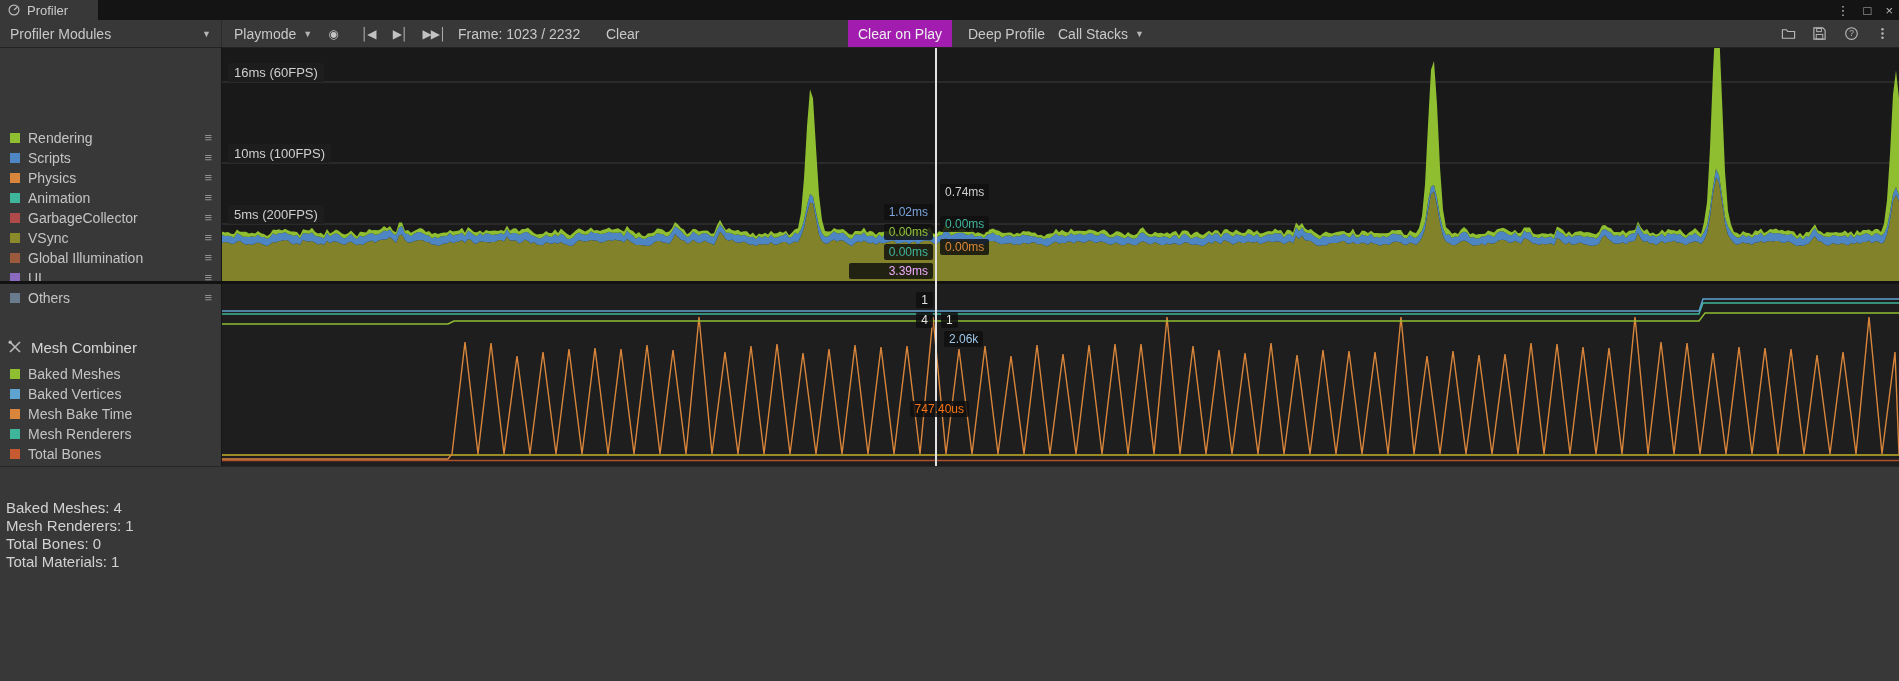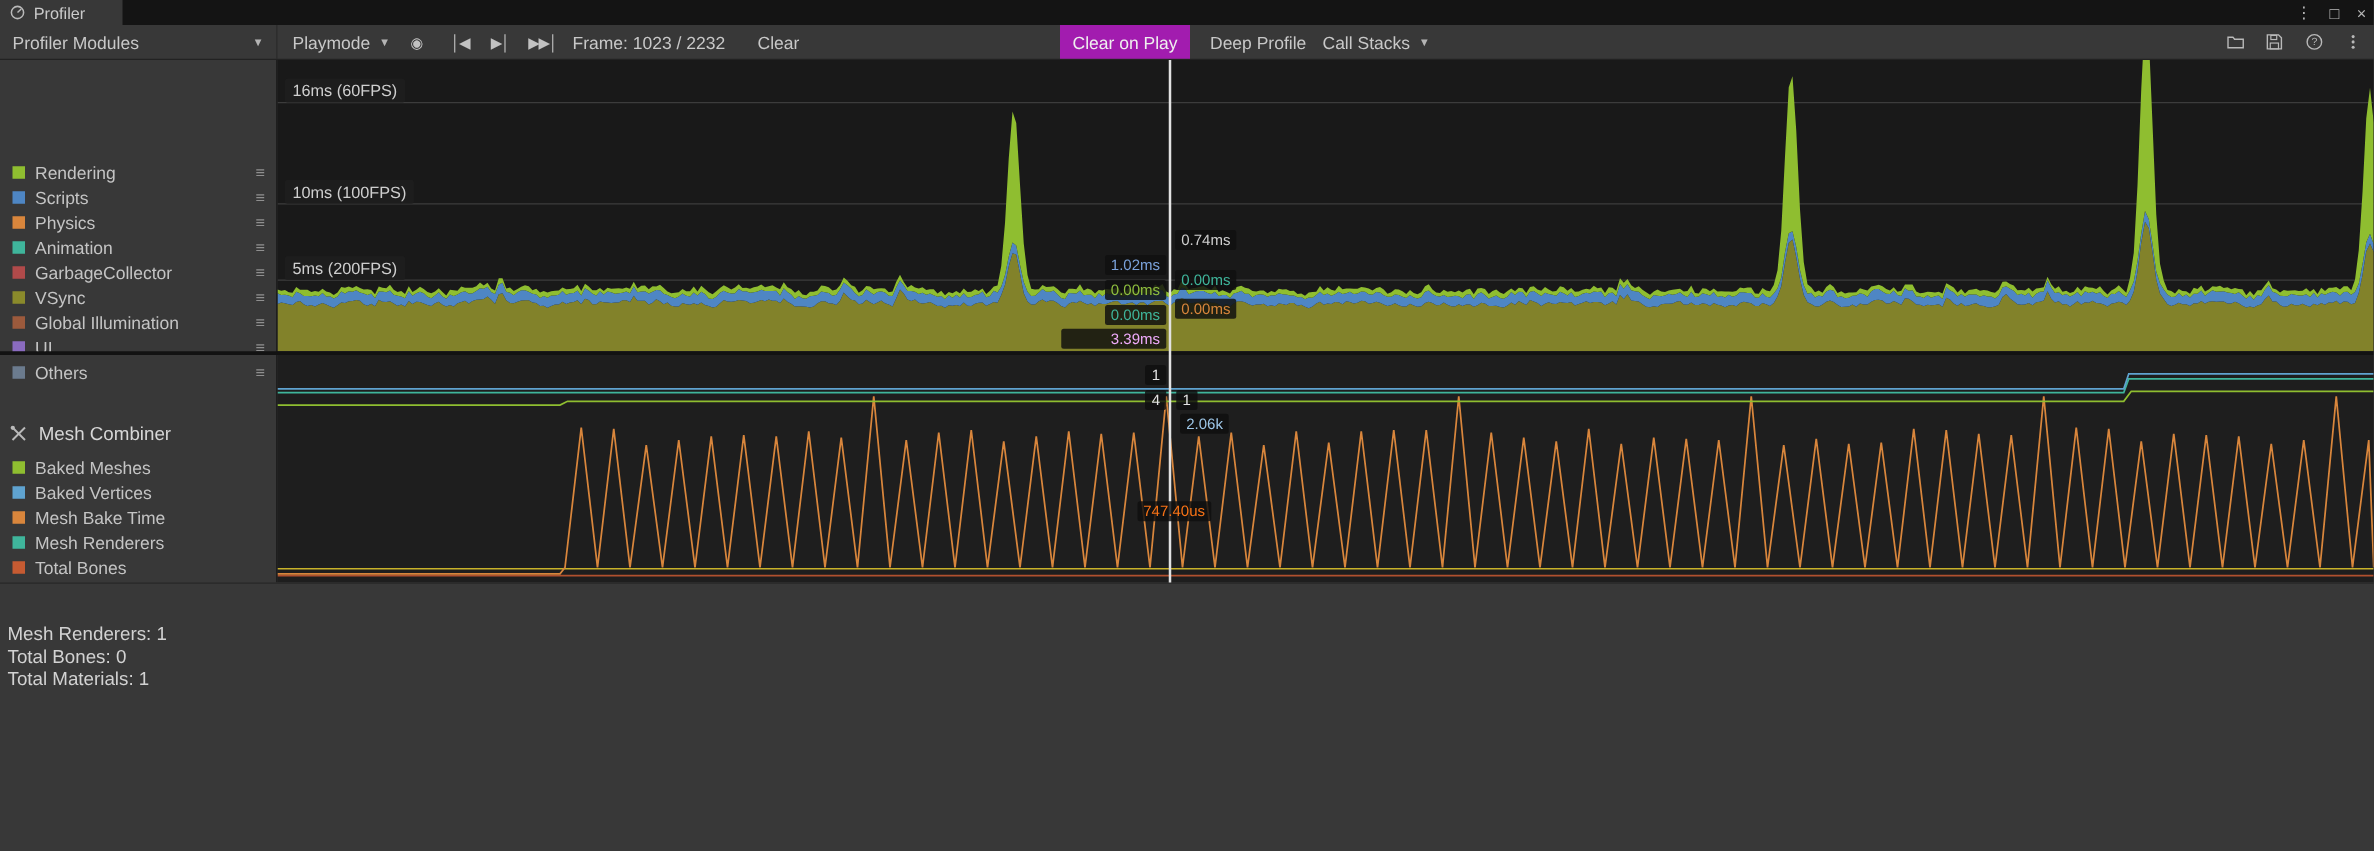--- a/index.html
+++ b/index.html
@@ -237,18 +237,19 @@
       <div class="mval" style="color: rgb(63, 181, 155); top: 224px; left: 940px;">0.00ms</div>
       <div class="mval" style="color: rgb(217, 134, 60); top: 247px; left: 940px;">0.00ms</div>
       <div class="mval" style="color: rgb(226, 226, 226); top: 300px; right: 966px;">1</div>
       <div class="mval" style="color: rgb(226, 226, 226); top: 320px; right: 966px;">4</div>
       <div class="mval" style="color: rgb(226, 226, 226); top: 320px; left: 941px;">1</div>
       <div class="mval" style="color: rgb(158, 199, 232); top: 339px; left: 944px;">2.06k</div>
       <div class="mval" style="color: #f97316; top: 375px; right: 930px; margin-top: 34px;">747.40us</div>
     </div>
 
   <div class="details">
+    <div>Baked Meshes: 4</div>
     <div>Mesh Renderers: 1</div>
     <div>Total Bones: 0</div>
     <div>Total Materials: 1</div>
   </div>
 
 </div>
 
 </body></html>

